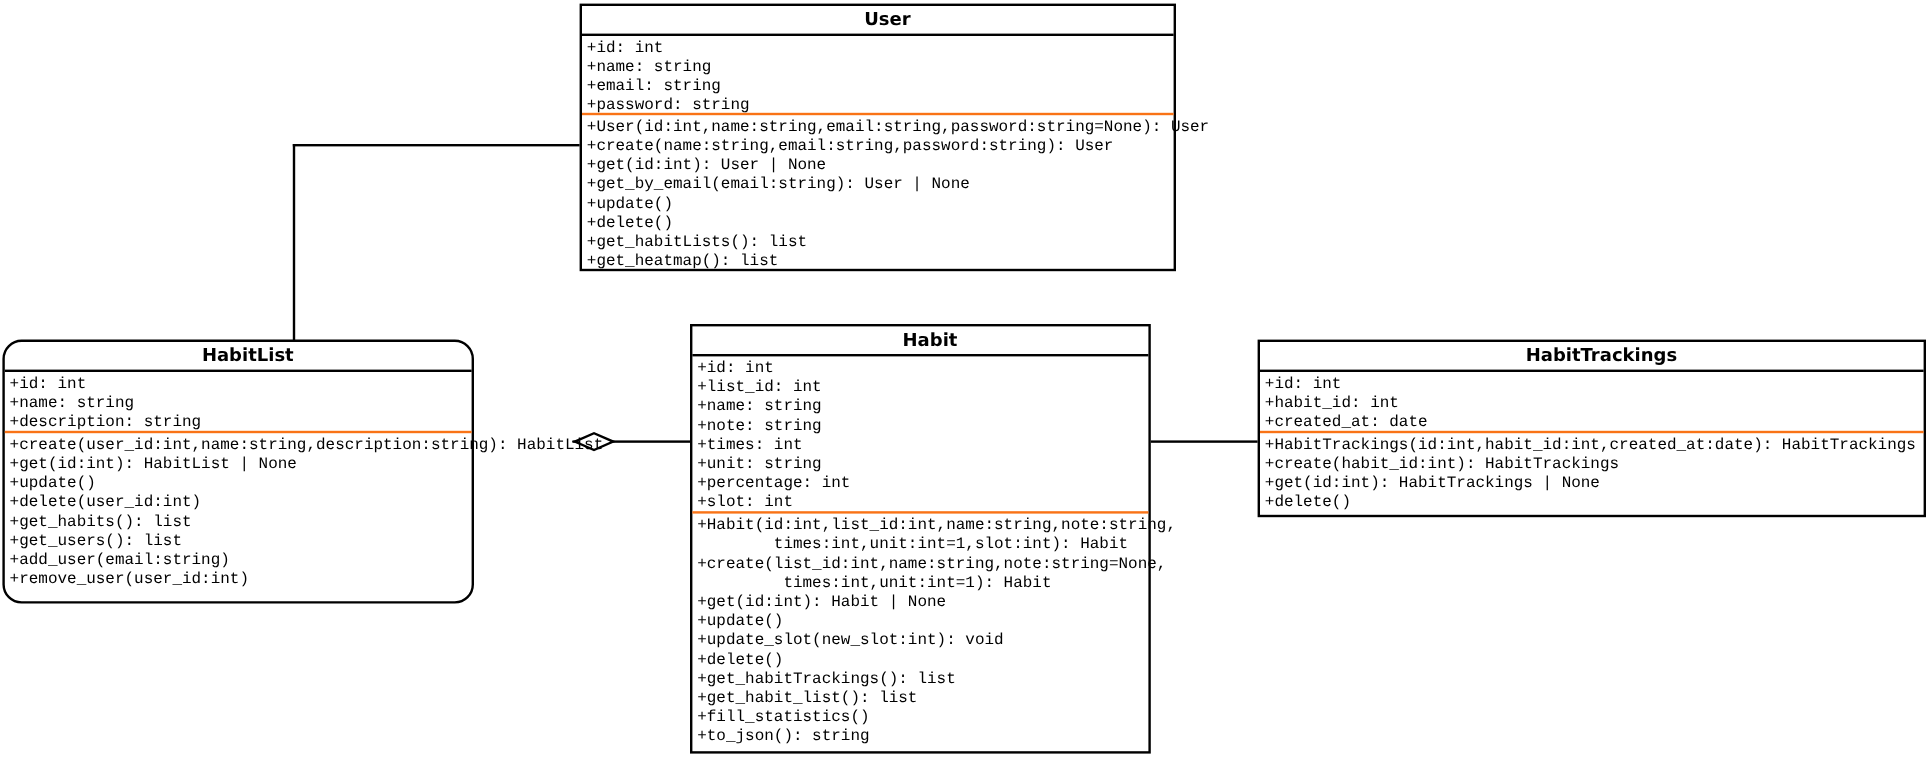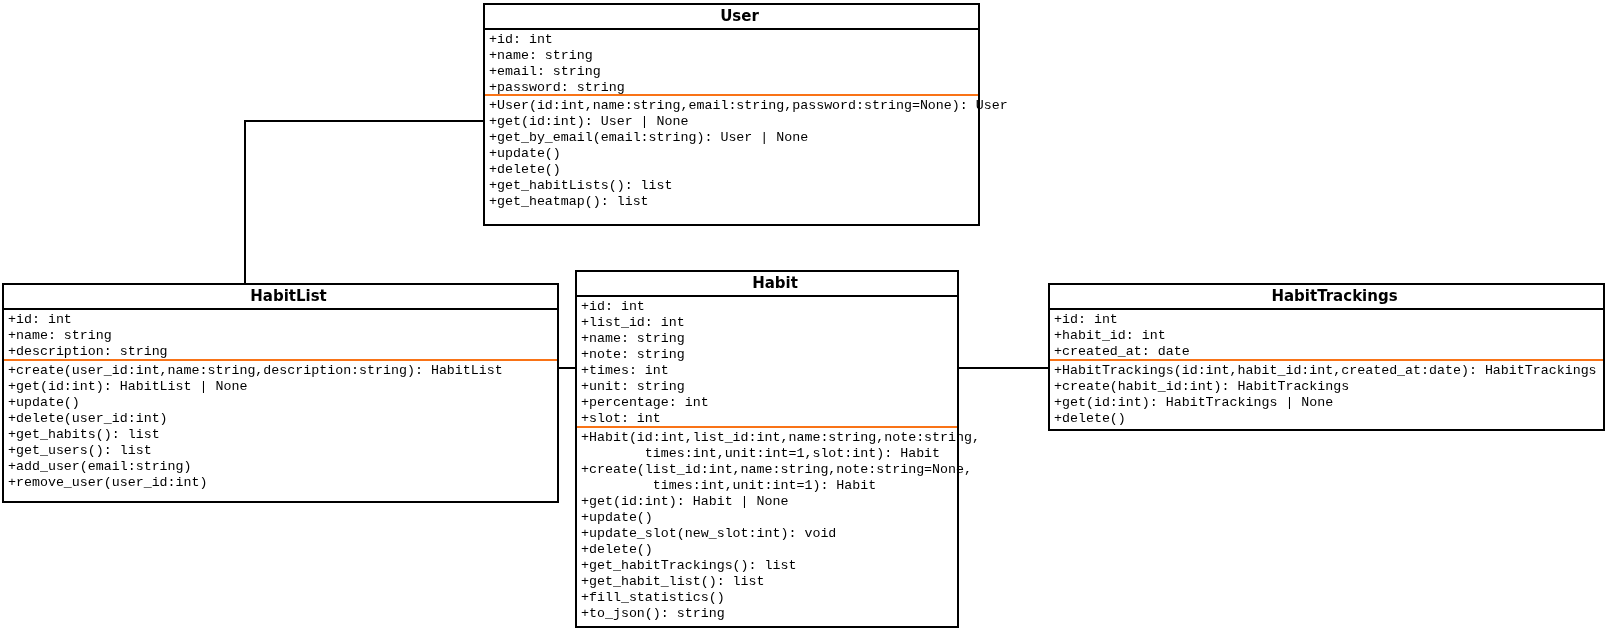--- a/index.html
+++ b/index.html
@@ -31,30 +31,31 @@
   <div class="cb" style="left:483px;top:3px;width:497px;height:223px;">
     <div class="ct" style="height:25px;">User</div>
     <div class="sec attrs" style="height:66px;">
       <div class="ln">+id: int</div>
       <div class="ln">+name: string</div>
       <div class="ln">+email: string</div>
       <div class="ln">+password: string</div>
     </div>
     <div class="sec" style="height:112px;">
       <div class="ln">+User(id:int,name:string,email:string,password:string=None): User</div>
+      <div class="ln">+create(name:string,email:string,password:string): User</div>
       <div class="ln">+get(id:int): User | None</div>
       <div class="ln">+get_by_email(email:string): User | None</div>
       <div class="ln">+update()</div>
       <div class="ln">+delete()</div>
       <div class="ln">+get_habitLists(): list</div>
       <div class="ln">+get_heatmap(): list</div>
     </div>
   </div>
 
-  <div class="cb" style="left:2px;top:283px;width:557px;height:220px;">
+  <div class="cb" style="left:2px;top:283px;width:393px;height:220px;border-radius:16px;">
     <div class="ct" style="height:25px;">HabitList</div>
     <div class="sec attrs" style="height:51px;">
       <div class="ln">+id: int</div>
       <div class="ln">+name: string</div>
       <div class="ln">+description: string</div>
     </div>
     <div class="sec" style="height:140px;">
       <div class="ln">+create(user_id:int,name:string,description:string): HabitList</div>
       <div class="ln">+get(id:int): HabitList | None</div>
       <div class="ln">+update()</div>

